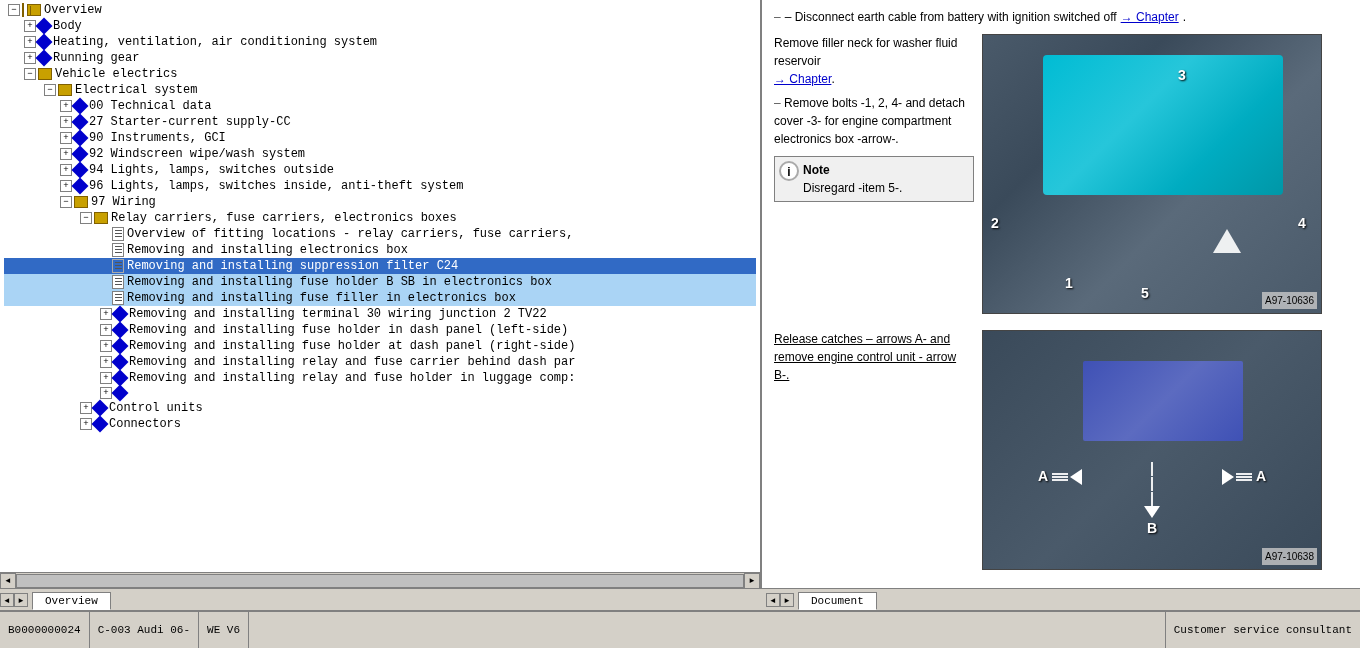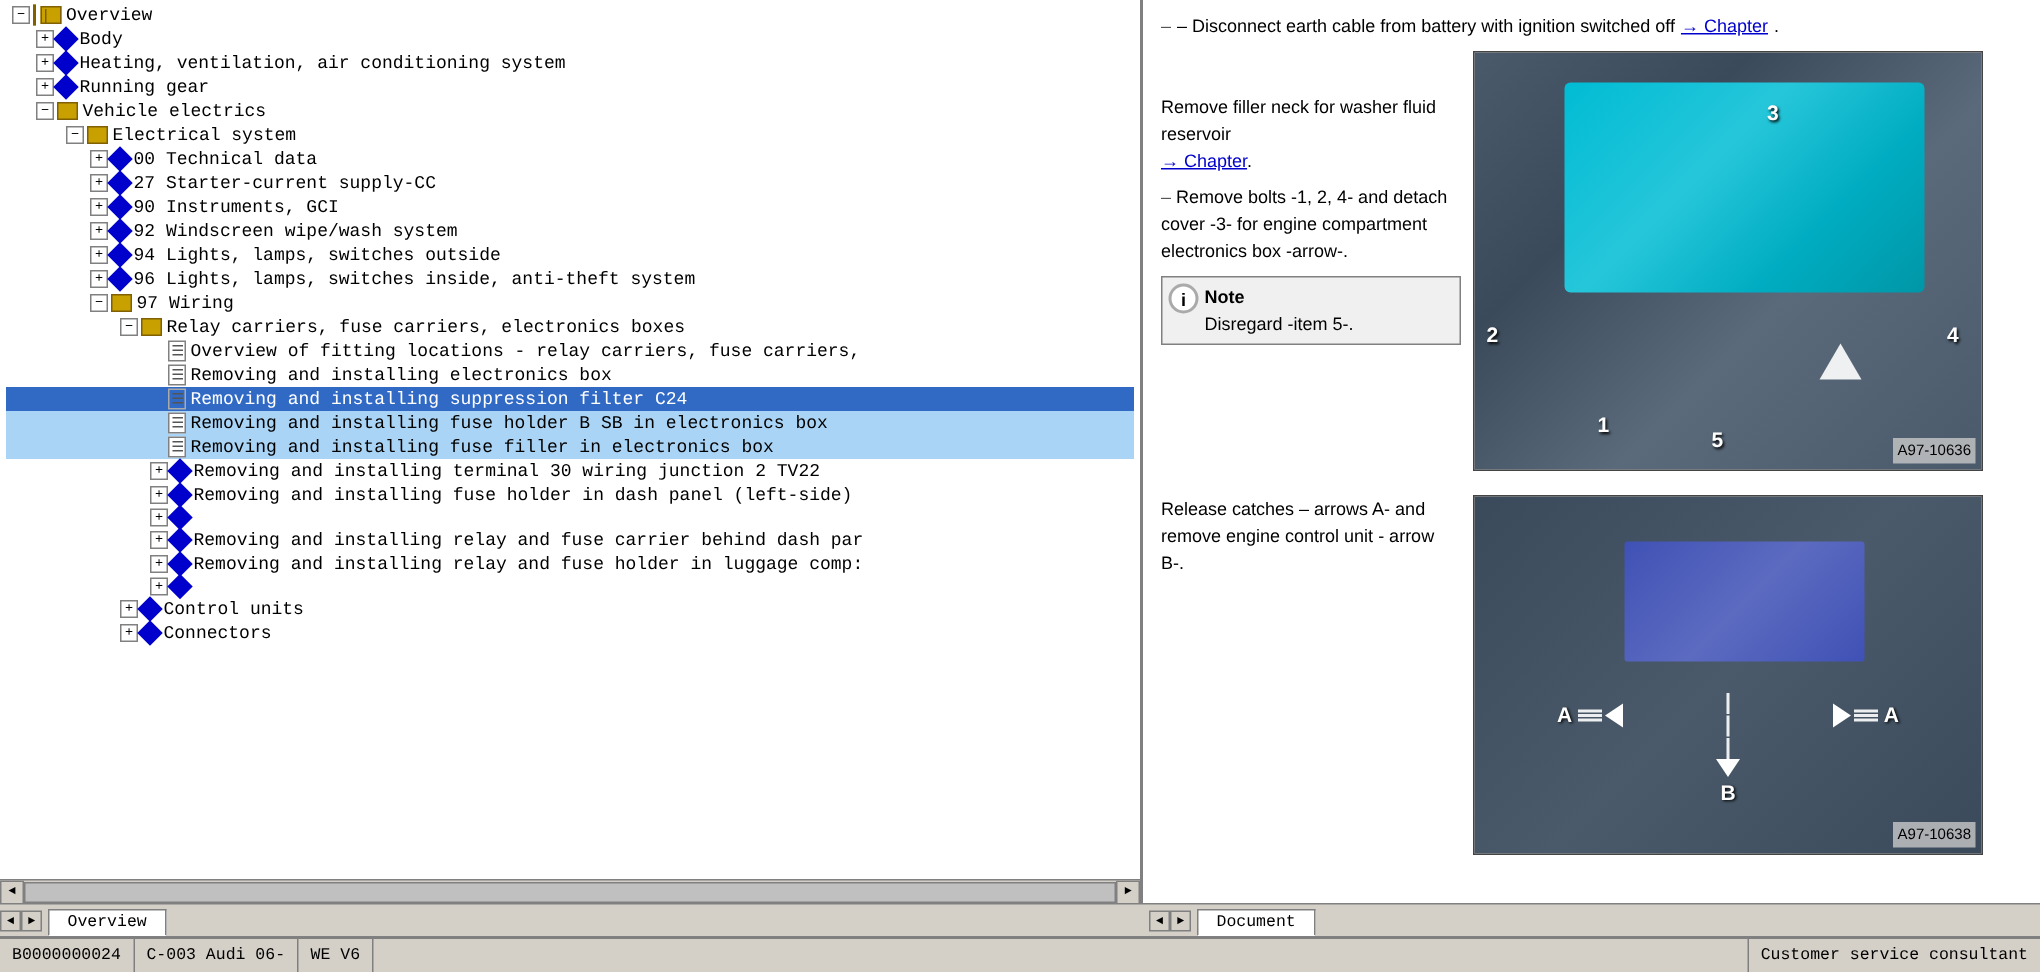--- a/index.html
+++ b/index.html
@@ -43,21 +43,21 @@
     .bottom-area { background: #d4d0c8; }
     .image-label { position: absolute; color: white; font-weight: bold; font-size: 14px; text-shadow: 1px 1px 2px black; }
 
     .image-code { position: absolute; bottom: 4px; right: 4px; background: rgba(200,200,200,0.8); font-size: 10px; padding: 1px 3px; }
 
     
     .tree-view::-webkit-scrollbar { width: 16px; height: 16px; }
     .tree-view::-webkit-scrollbar-track { background: #f0f0f0; }
     .tree-view::-webkit-scrollbar-thumb { background: #c0c0c0; border: 1px solid #808080; }
 
-    .bottom-status { height: 24px; background: #d4d0c8; border-top: 2px solid #808080; display: flex; align-items: center; font-size: 11px; }
+    .bottom-status { height: 38px; background: #d4d0c8; border-top: 2px solid #808080; display: flex; align-items: center; font-size: 11px; }
 
     .status-section { padding: 0 8px; border-right: 1px solid #808080; height: 100%; display: flex; align-items: center; }
     .status-section:last-child { border-right: none; margin-left: auto; text-align: right; }
 
     
     .engine-img-1 { 
       width: 340px; height: 280px; 
       background: linear-gradient(135deg, #4a5a6a 0%, #3a4a5a 30%, #5a6a7a 60%, #4a5a6a 100%);
       position: relative; border: 1px solid #444;
     }
@@ -211,20 +211,21 @@
 
         <div class="tree-row" style="padding-left:96px">
           <span class="expand-btn">+</span>
           <span class="icon-diamond"></span>
           <span>Removing and installing fuse holder in dash panel (left-side)</span>
         </div>
 
         <div class="tree-row" style="padding-left:96px">
           <span class="expand-btn">+</span>
           <span class="icon-diamond"></span>
+          <span>Removing and installing fuse holder at dash panel (right-side)</span>
         </div>
 
         <div class="tree-row" style="padding-left:96px">
           <span class="expand-btn">+</span>
           <span class="icon-diamond"></span>
           <span>Removing and installing relay and fuse carrier behind dash par</span>
         </div>
 
         <div class="tree-row" style="padding-left:96px">
           <span class="expand-btn">+</span>
@@ -264,21 +265,21 @@
 
         <div style="margin-bottom:8px;display:flex;align-items:center;gap:4px;">
           <span style="color:#555;">–</span>
           <span>– Disconnect earth cable from battery with ignition switched off</span>
           <a href="#" class="link-chapter">→ Chapter</a>
             <span>.</span>
         </div>
 
         <div style="display:flex;gap:8px;">
 
-          <div style="width:200px;flex-shrink:0;margin-top:28px;">
+          <div style="width:200px;flex-shrink:0;">
 
             <div style="margin-bottom:6px;">
               <span>Remove filler neck for washer fluid reservoir</span><br>
               <a href="#" class="link-chapter">→ Chapter</a><span>.</span>
             </div>
 
             <div style="margin-bottom:6px;">
               <span style="color:#555;">–</span>
               <span>Remove bolts -1, 2, 4- and detach cover -3- for engine compartment electronics box -arrow-.</span>
             </div>
@@ -306,21 +307,21 @@
               <span class="image-label" style="left:158px;top:248px;">5</span>
 
               <div style="position:absolute;bottom:60px;right:80px;width:0;height:0;border-left:14px solid transparent;border-right:14px solid transparent;border-bottom:24px solid white;opacity:0.9;"></div>
 
               <div class="image-code">A97-10636</div>
             </div>
 
           </div>
         </div>
 
-        <div style="display:flex;gap:8px;margin-top:16px;">
+        <div style="display:flex;gap:8px;margin-top:16px;text-decoration:underline;">
 
           <div style="width:200px;flex-shrink:0;">
             <div style="margin-bottom:6px;">
               <span>Release catches – arrows A- and remove engine control unit - arrow B-.</span>
             </div>
           </div>
 
           <div style="flex:1;">
             <div class="engine-img-2">
 

